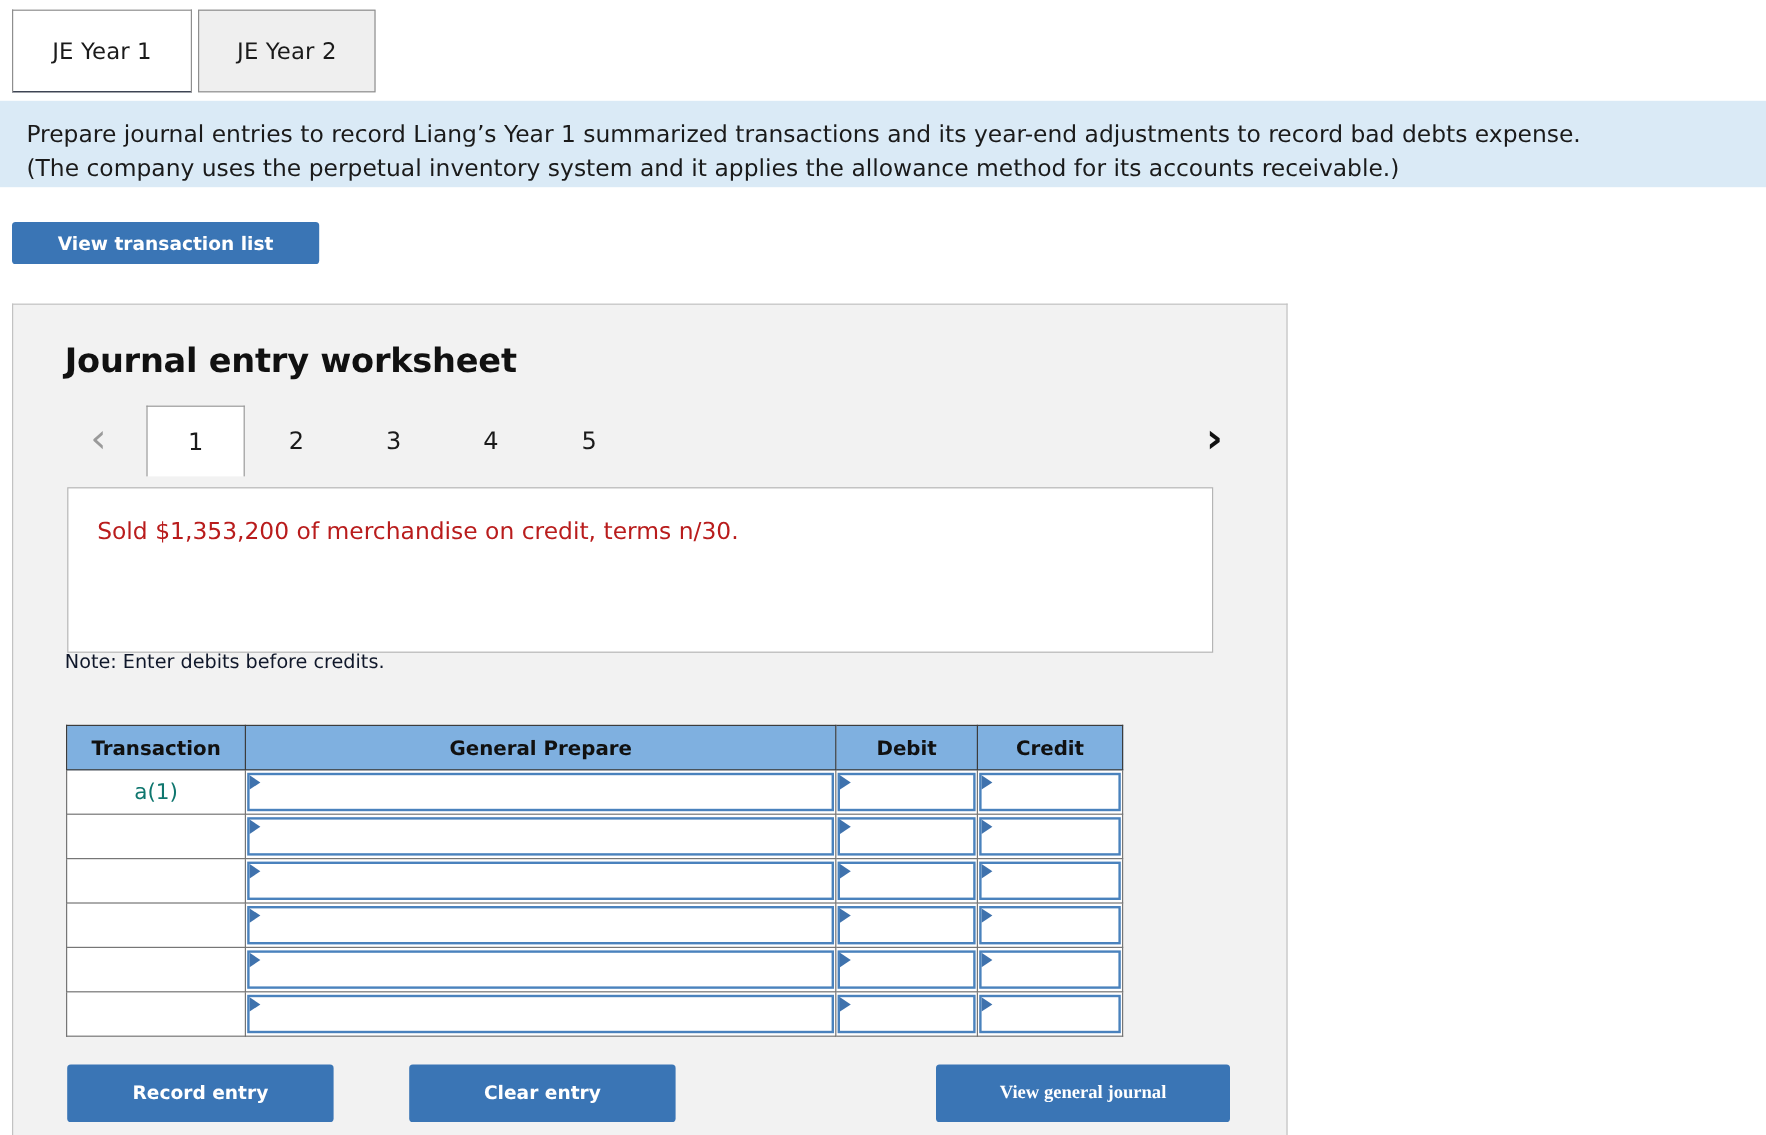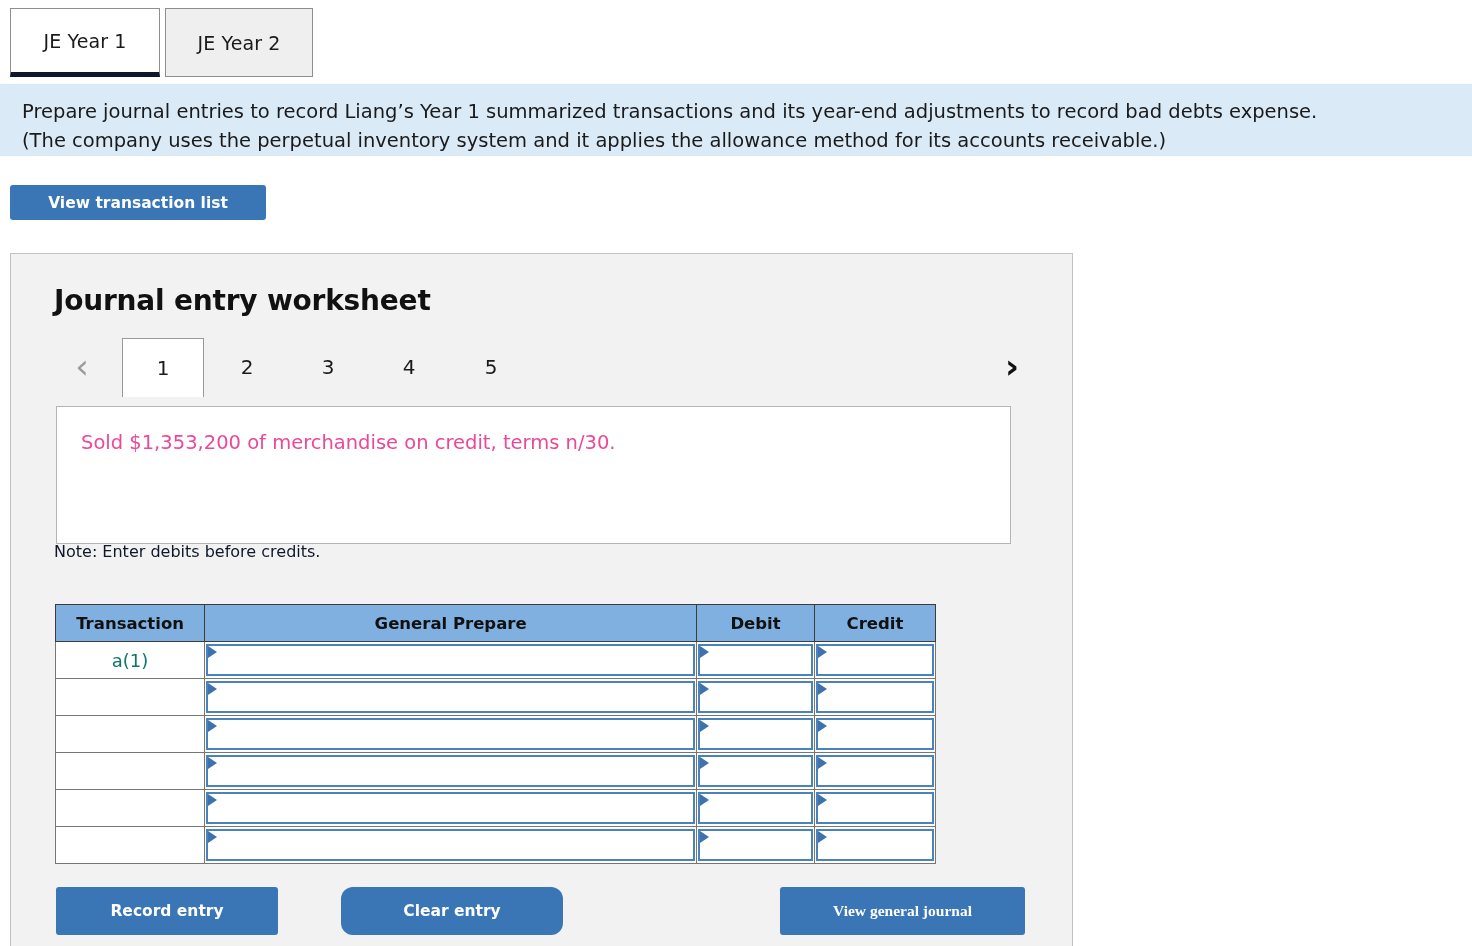--- a/index.html
+++ b/index.html
@@ -34,21 +34,21 @@
     align-items: center;
     justify-content: center;
     font-size: 19px;
     color: #1a1a1a;
     letter-spacing: .1px;
   }
   .tab.active {
     left: 10px;
     width: 150px;
     background: #ffffff;
-    border-bottom: 5px solid #0f172a;
+    border-bottom: 1px solid #0f172a;
     z-index: 3;
   }
   .tab.inactive {
     left: 165px;
     width: 148px;
     background: #efefef;
     border-bottom: 1px solid #8e8e8e;
     z-index: 2;
     justify-content: center;
   }
@@ -173,21 +173,21 @@
     box-sizing: border-box;
     background: #ffffff;
     border: 1px solid #b5b5b5;
     z-index: 1;
   }
   .txbox-text {
     position: absolute;
     left: 24px;
     top: 24px;
     font-size: 19.5px;
-    color: #ec4899;
+    color: #b91c1c;
   }
 
   .note {
     position: absolute;
     left: 43px;
     top: 288px;
     font-size: 16px;
     color: #0f172a;
   }
 
@@ -273,21 +273,20 @@
     top: 633px;
     width: 222px;
     height: 48px;
   }
   .btn-clear {
     position: absolute;
     left: 330px;
     top: 633px;
     width: 222px;
     height: 48px;
-    border-radius: 12px;
   }
   .btn-viewgj {
     position: absolute;
     left: 769px;
     top: 633px;
     width: 245px;
     height: 48px;
     font-family: Liberation Serif, serif;
   }
 </style>

